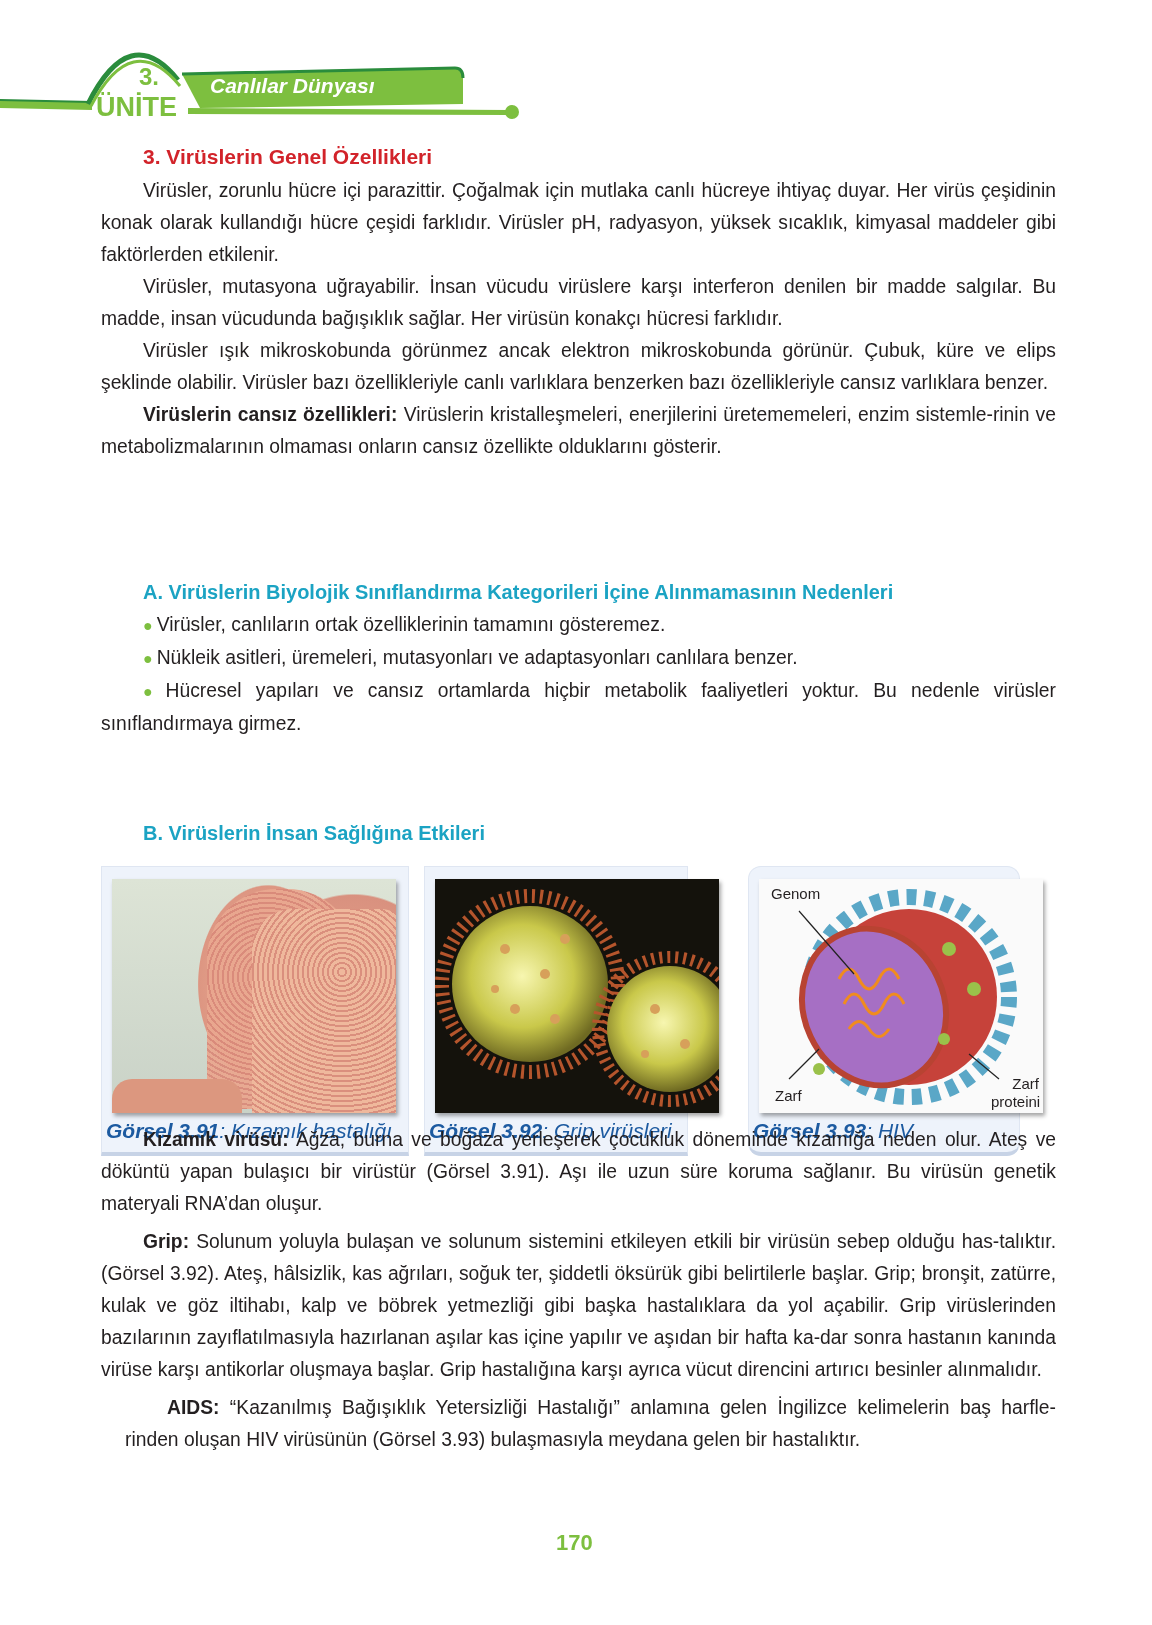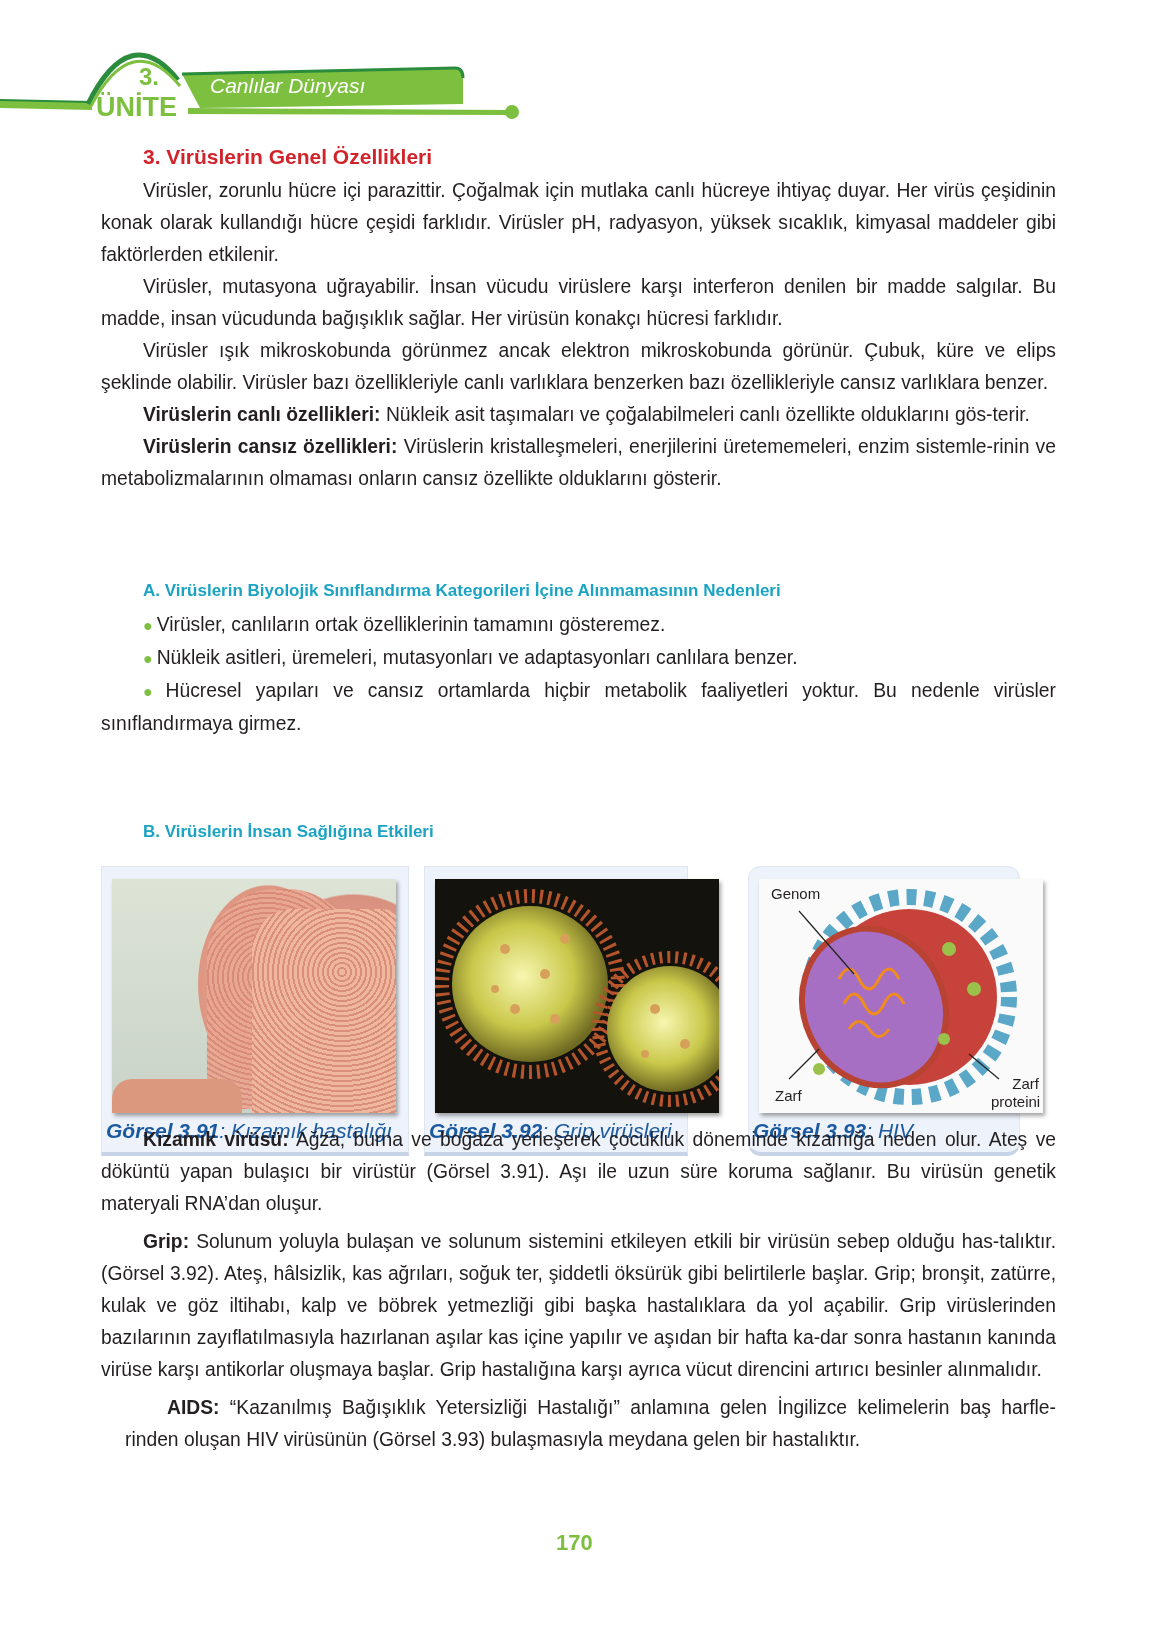--- a/index.html
+++ b/index.html
@@ -3,26 +3,26 @@
 <meta charset="utf-8">
 <style>
   html,body{margin:0;padding:0;background:#fff;}
   body{width:1152px;height:1625px;position:relative;overflow:hidden;
        font-family:"Liberation Sans",sans-serif;color:#231f20;}
   
   #hdr-svg{position:absolute;left:0;top:40px;}
   .unit-num{position:absolute;left:126px;top:63px;width:46px;text-align:center;
     font-size:24px;font-weight:bold;color:#7dbf3f;}
   .unit-word{position:absolute;left:96px;top:92px;font-size:27px;font-weight:bold;color:#7dbf3f;letter-spacing:0px;}
-  .unit-title{position:absolute;left:210px;top:74px;font-size:21px;font-weight:normal;font-style:italic;color:#fff;text-align:right;}
+  .unit-title{position:absolute;left:210px;top:74px;font-size:21px;font-weight:bold;font-style:italic;color:#fff;text-align:right;}
   .sec-title{position:absolute;left:143px;top:145px;font-size:21px;font-weight:bold;color:#d2232a;}
   .para{position:absolute;left:101px;width:955px;font-size:19.3px;line-height:32px;text-align:justify;}
   .para p{margin:0;text-indent:42px;}
   b{font-weight:bold;}
-  .sub-title{position:absolute;left:143px;font-size:17px;font-weight:bold;color:#1ba3c3;}
+  .sub-title{position:absolute;left:143px;font-size:20px;font-weight:bold;color:#1ba3c3;}
   .bullet{color:#7dbf3f;font-size:16px;margin-right:4px;}
   
   .frame{position:absolute;top:866px;height:290px;background:#eef3fb;
          border:1px solid #dfe6f2;border-bottom:4px solid #c7d3e6;box-sizing:border-box;}
   .photo{position:absolute;left:10px;top:12px;width:284px;height:234px;box-shadow:2px 3px 4px rgba(0,0,0,.35);overflow:hidden;}
   .caption{position:absolute;left:4px;top:252px;font-size:21px;font-style:italic;color:#1c5aa0;white-space:nowrap;}
   .caption b{font-weight:bold;}
   .lbl{position:absolute;font-size:15px;color:#231f20;line-height:18px;}
   .pagenum{position:absolute;left:556px;top:1530px;font-size:22px;font-weight:bold;color:#7dbf3f;}
 </style>
@@ -46,21 +46,20 @@
 <div class="unit-num">3.</div>
 <div class="unit-word">ÜNİTE</div>
 <div class="unit-title">Canlılar Dünyası</div>
 
 <div class="sec-title">3. Virüslerin Genel Özellikleri</div>
 
 <div class="para" style="top:175px;">
   <p>Virüsler, zorunlu hücre içi parazittir. Çoğalmak için mutlaka canlı hücreye ihtiyaç duyar. Her virüs çeşidinin konak olarak kullandığı hücre çeşidi farklıdır. Virüsler pH, radyasyon, yüksek sıcaklık, kimyasal maddeler gibi faktörlerden etkilenir.</p>
   <p>Virüsler, mutasyona uğrayabilir. İnsan vücudu virüslere karşı interferon denilen bir madde salgılar. Bu madde, insan vücudunda bağışıklık sağlar. Her virüsün konakçı hücresi farklıdır.</p>
   <p>Virüsler ışık mikroskobunda görünmez ancak elektron mikroskobunda görünür. Çubuk, küre ve elips şeklinde olabilir. Virüsler bazı özellikleriyle canlı varlıklara benzerken bazı özellikleriyle cansız varlıklara benzer.</p>
-  <p><b>Virüslerin canlı özellikleri:</b><span> Nükleik asit taşımaları ve çoğalabilmeleri canlı özellikte olduklarını gös-terir.</span></p>
   <p><b>Virüslerin cansız özellikleri:</b><span> Virüslerin kristalleşmeleri, enerjilerini üretememeleri, enzim sistemle-rinin ve metabolizmalarının olmaması onların cansız özellikte olduklarını gösterir.</span></p>
 </div>
 
 <div class="sub-title" style="top:581px;">A. Virüslerin Biyolojik Sınıflandırma Kategorileri İçine Alınmamasının Nedenleri</div>
 <div class="para" style="top:609px;">
   <p><span class="bullet">●</span><span>Virüsler, canlıların ortak özelliklerinin tamamını gösteremez.</span></p>
   <p><span class="bullet">●</span><span>Nükleik asitleri, üremeleri, mutasyonları ve adaptasyonları canlılara benzer.</span></p>
   <p><span class="bullet">●</span><span>Hücresel yapıları ve cansız ortamlarda hiçbir metabolik faaliyetleri yoktur. Bu nedenle virüsler sınıflandırmaya girmez.</span></p>
 </div>
 

